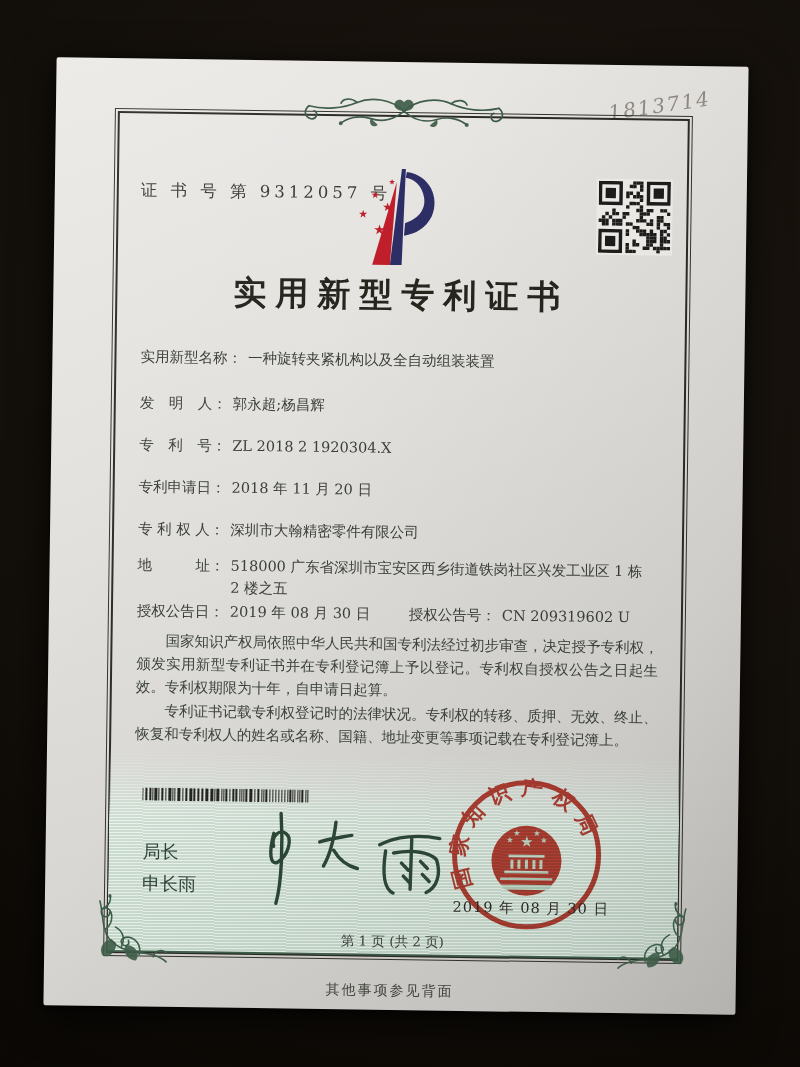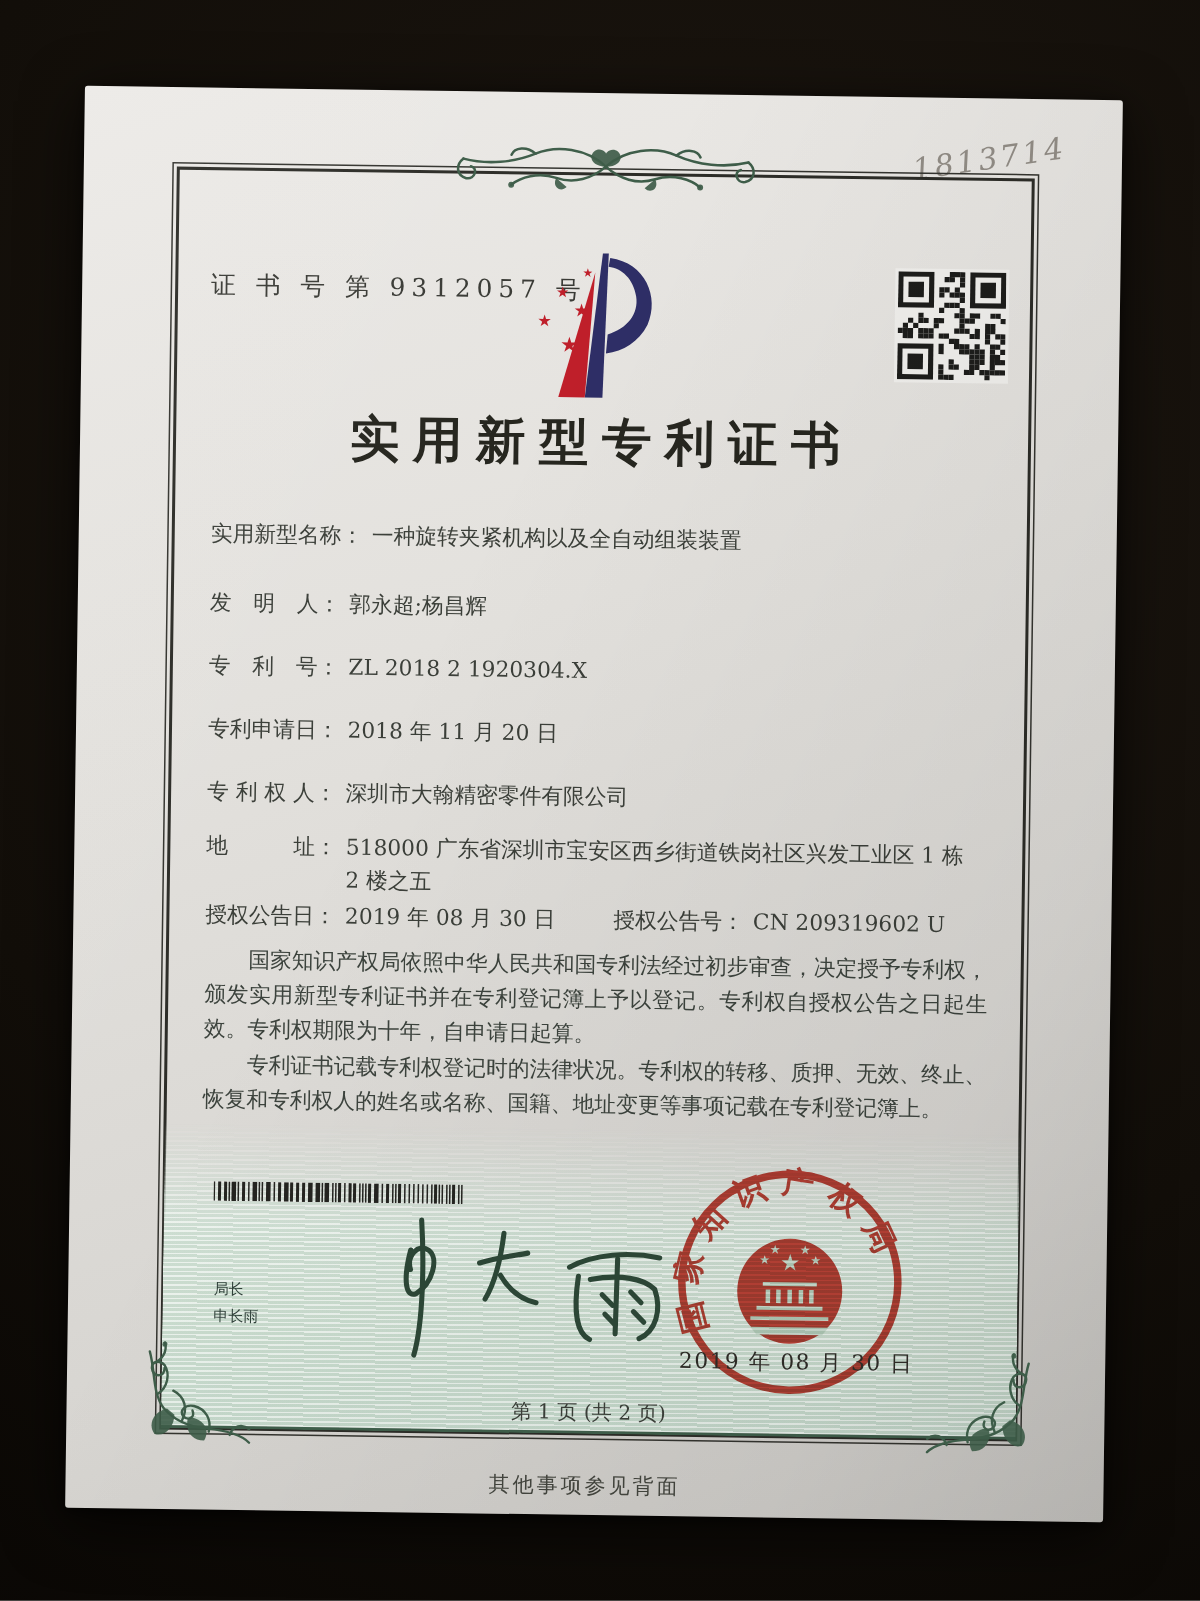--- a/index.html
+++ b/index.html
@@ -34,21 +34,21 @@
     color:#3c433d;text-align:justify;}
   .paras p{margin:0;text-indent:2em;}
   .green-panel{position:absolute;left:3px;right:3px;bottom:3px;height:202px;
     border-bottom:2px solid #40604c;
     background:
       repeating-linear-gradient(180deg, rgba(255,255,255,.5) 0 1px, rgba(120,160,135,.12) 1px 3px),
       linear-gradient(180deg,#dfeae2 0%,#d5e4d8 60%,#cfe0d4 100%);
     -webkit-mask-image:linear-gradient(180deg,transparent 0,#000 70px);
     mask-image:linear-gradient(180deg,transparent 0,#000 70px);}
   .barcode{position:absolute;left:36px;top:676px;width:170px;height:13px;z-index:4;}
-  .director{position:absolute;left:37px;top:726px;font-size:10px;line-height:1.8;color:#30413a;z-index:4;margin-top:16px;}
+  .director{position:absolute;left:37px;top:726px;font-size:18px;line-height:1.8;color:#30413a;z-index:4;}
   .sig{position:absolute;left:138px;top:692px;width:200px;height:105px;z-index:4;}
   .seal{position:absolute;left:343px;top:662px;width:156px;height:156px;z-index:4;
     mix-blend-mode:multiply;opacity:.93;}
   .seal-date{position:absolute;left:346px;top:784px;width:160px;text-align:center;font-size:14.5px;
     letter-spacing:1px;color:#2d2a26;z-index:5;}
   .page-no{position:absolute;left:0;right:0;top:820px;text-align:center;font-size:13.5px;color:#3a3e38;z-index:4;}
   .back-note{position:absolute;left:0;right:0;top:920px;text-align:center;font-size:14px;
     letter-spacing:2px;color:#44463f;}
   .pencil{position:absolute;left:552px;top:28px;font-size:20px;font-style:italic;color:#918c85;
     transform:rotate(-9deg);letter-spacing:2px;font-family:"DejaVu Serif",serif;}

